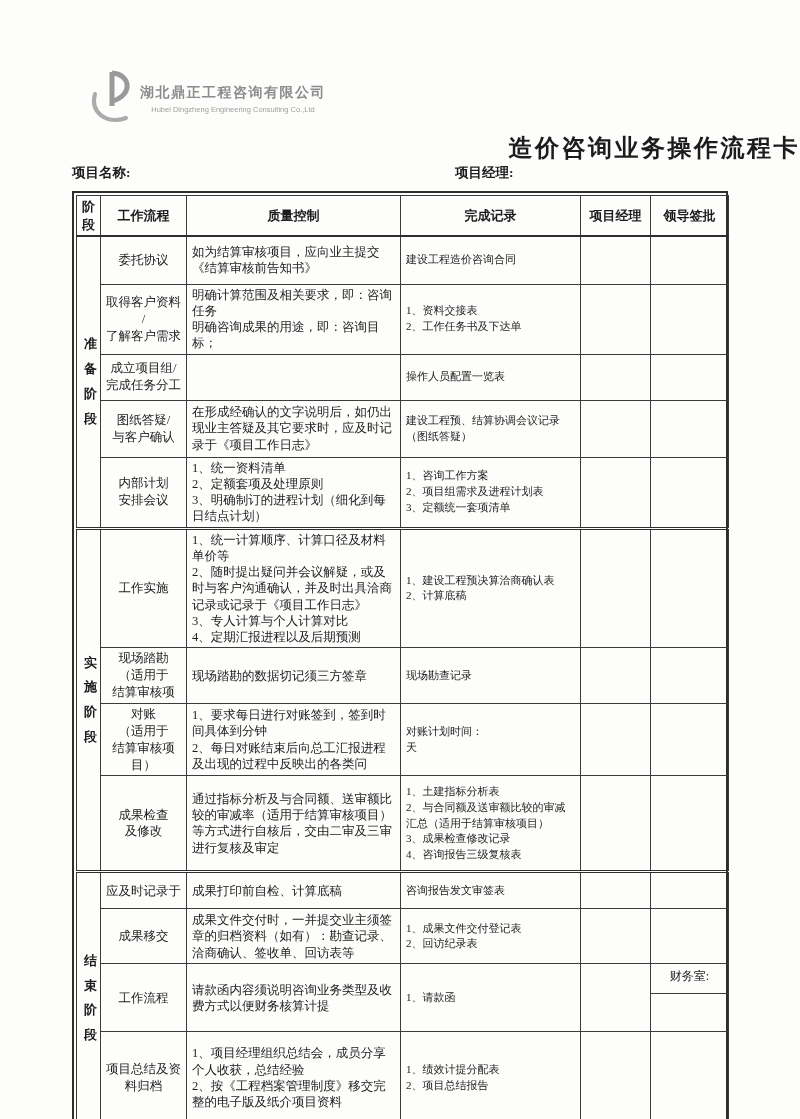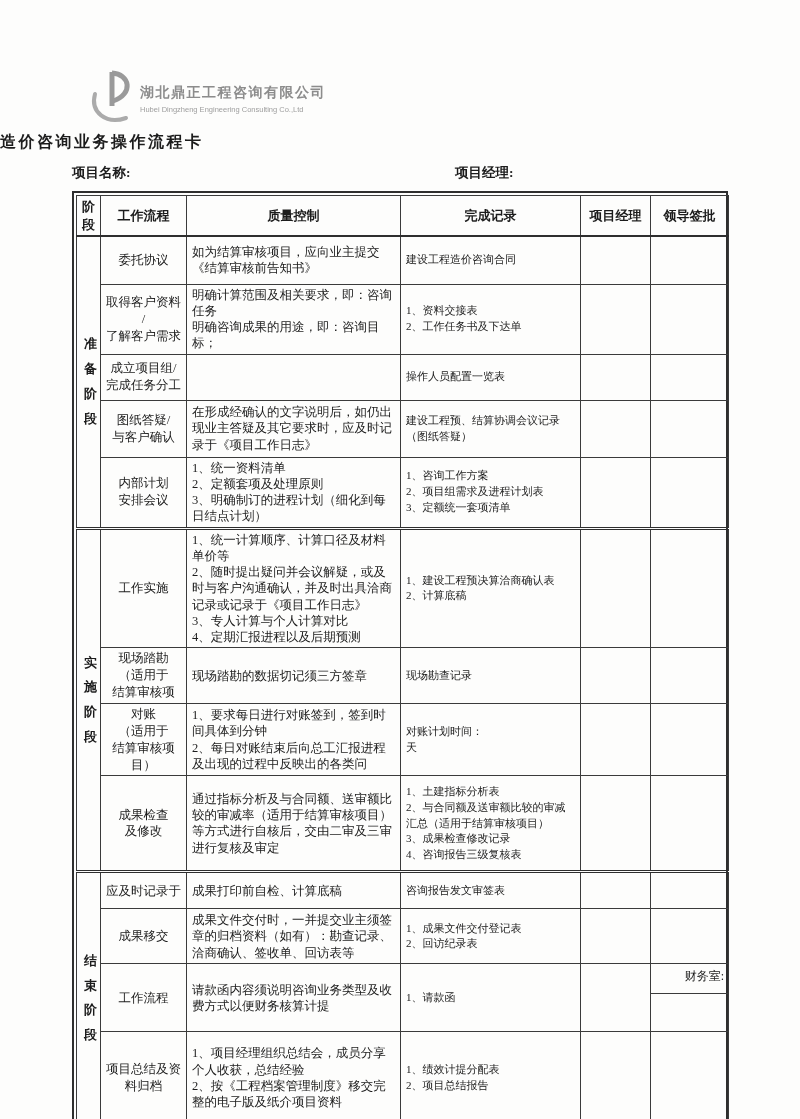--- a/index.html
+++ b/index.html
@@ -21,25 +21,26 @@
   .logo-mark { width:54px; height:60px; }
   .logo-text { padding-top:16px; }
   .company-cn {
     font-size:14px; font-weight:bold; color:#8c8c8c;
     letter-spacing:1.5px; white-space:nowrap;
   }
   .company-en {
     font-size:7.5px; color:#9e9e9e; margin-top:3px;
     font-family:"Liberation Sans","DejaVu Sans",sans-serif;
     white-space:nowrap;
+    text-align:center;
   }
   
   .title {
     position:absolute; top:132px; left:0; width:100%;
-    text-align:left; font-size:16px; font-weight:bold;
+    text-align:right; font-size:24px; font-weight:bold;
     letter-spacing:2.5px;
   }
   .meta { position:absolute; top:164px; left:72px; width:656px; height:22px; font-size:13.5px; font-weight:bold; }
   .meta .pn-label { position:absolute; left:0; top:0; }
   .meta .pm-label { position:absolute; left:383px; top:0; }
   
   .table-frame {
     position:absolute; left:72px; top:191px; width:656px;
     border:2px solid #2e2e2e; padding:2px; background:#fdfdfc;
   }
@@ -64,21 +65,21 @@
     padding:2px 5px; line-height:1.3; vertical-align:middle;
   }
   td.rec {
     text-align:left; font-size:11px; white-space:pre-line;
     padding:0 5px; line-height:1.45; vertical-align:middle;
   }
   tr.sec-start td { border-top:3px double #2e2e2e; }
   td.split { padding:0; vertical-align:top; }
   .split-top {
     height:30px; border-bottom:1px solid #3b3b3b;
-    font-size:12px; padding:4px 4px 0 4px; text-align:right;
+    font-size:12px; padding:4px 4px 0 4px; text-align:center;
   }
   .split-bottom { height:36px; }
 </style>
 </head>
 <body>
 
 <div class="page">
 
   <div class="logo">
     <div class="logo-mark">

